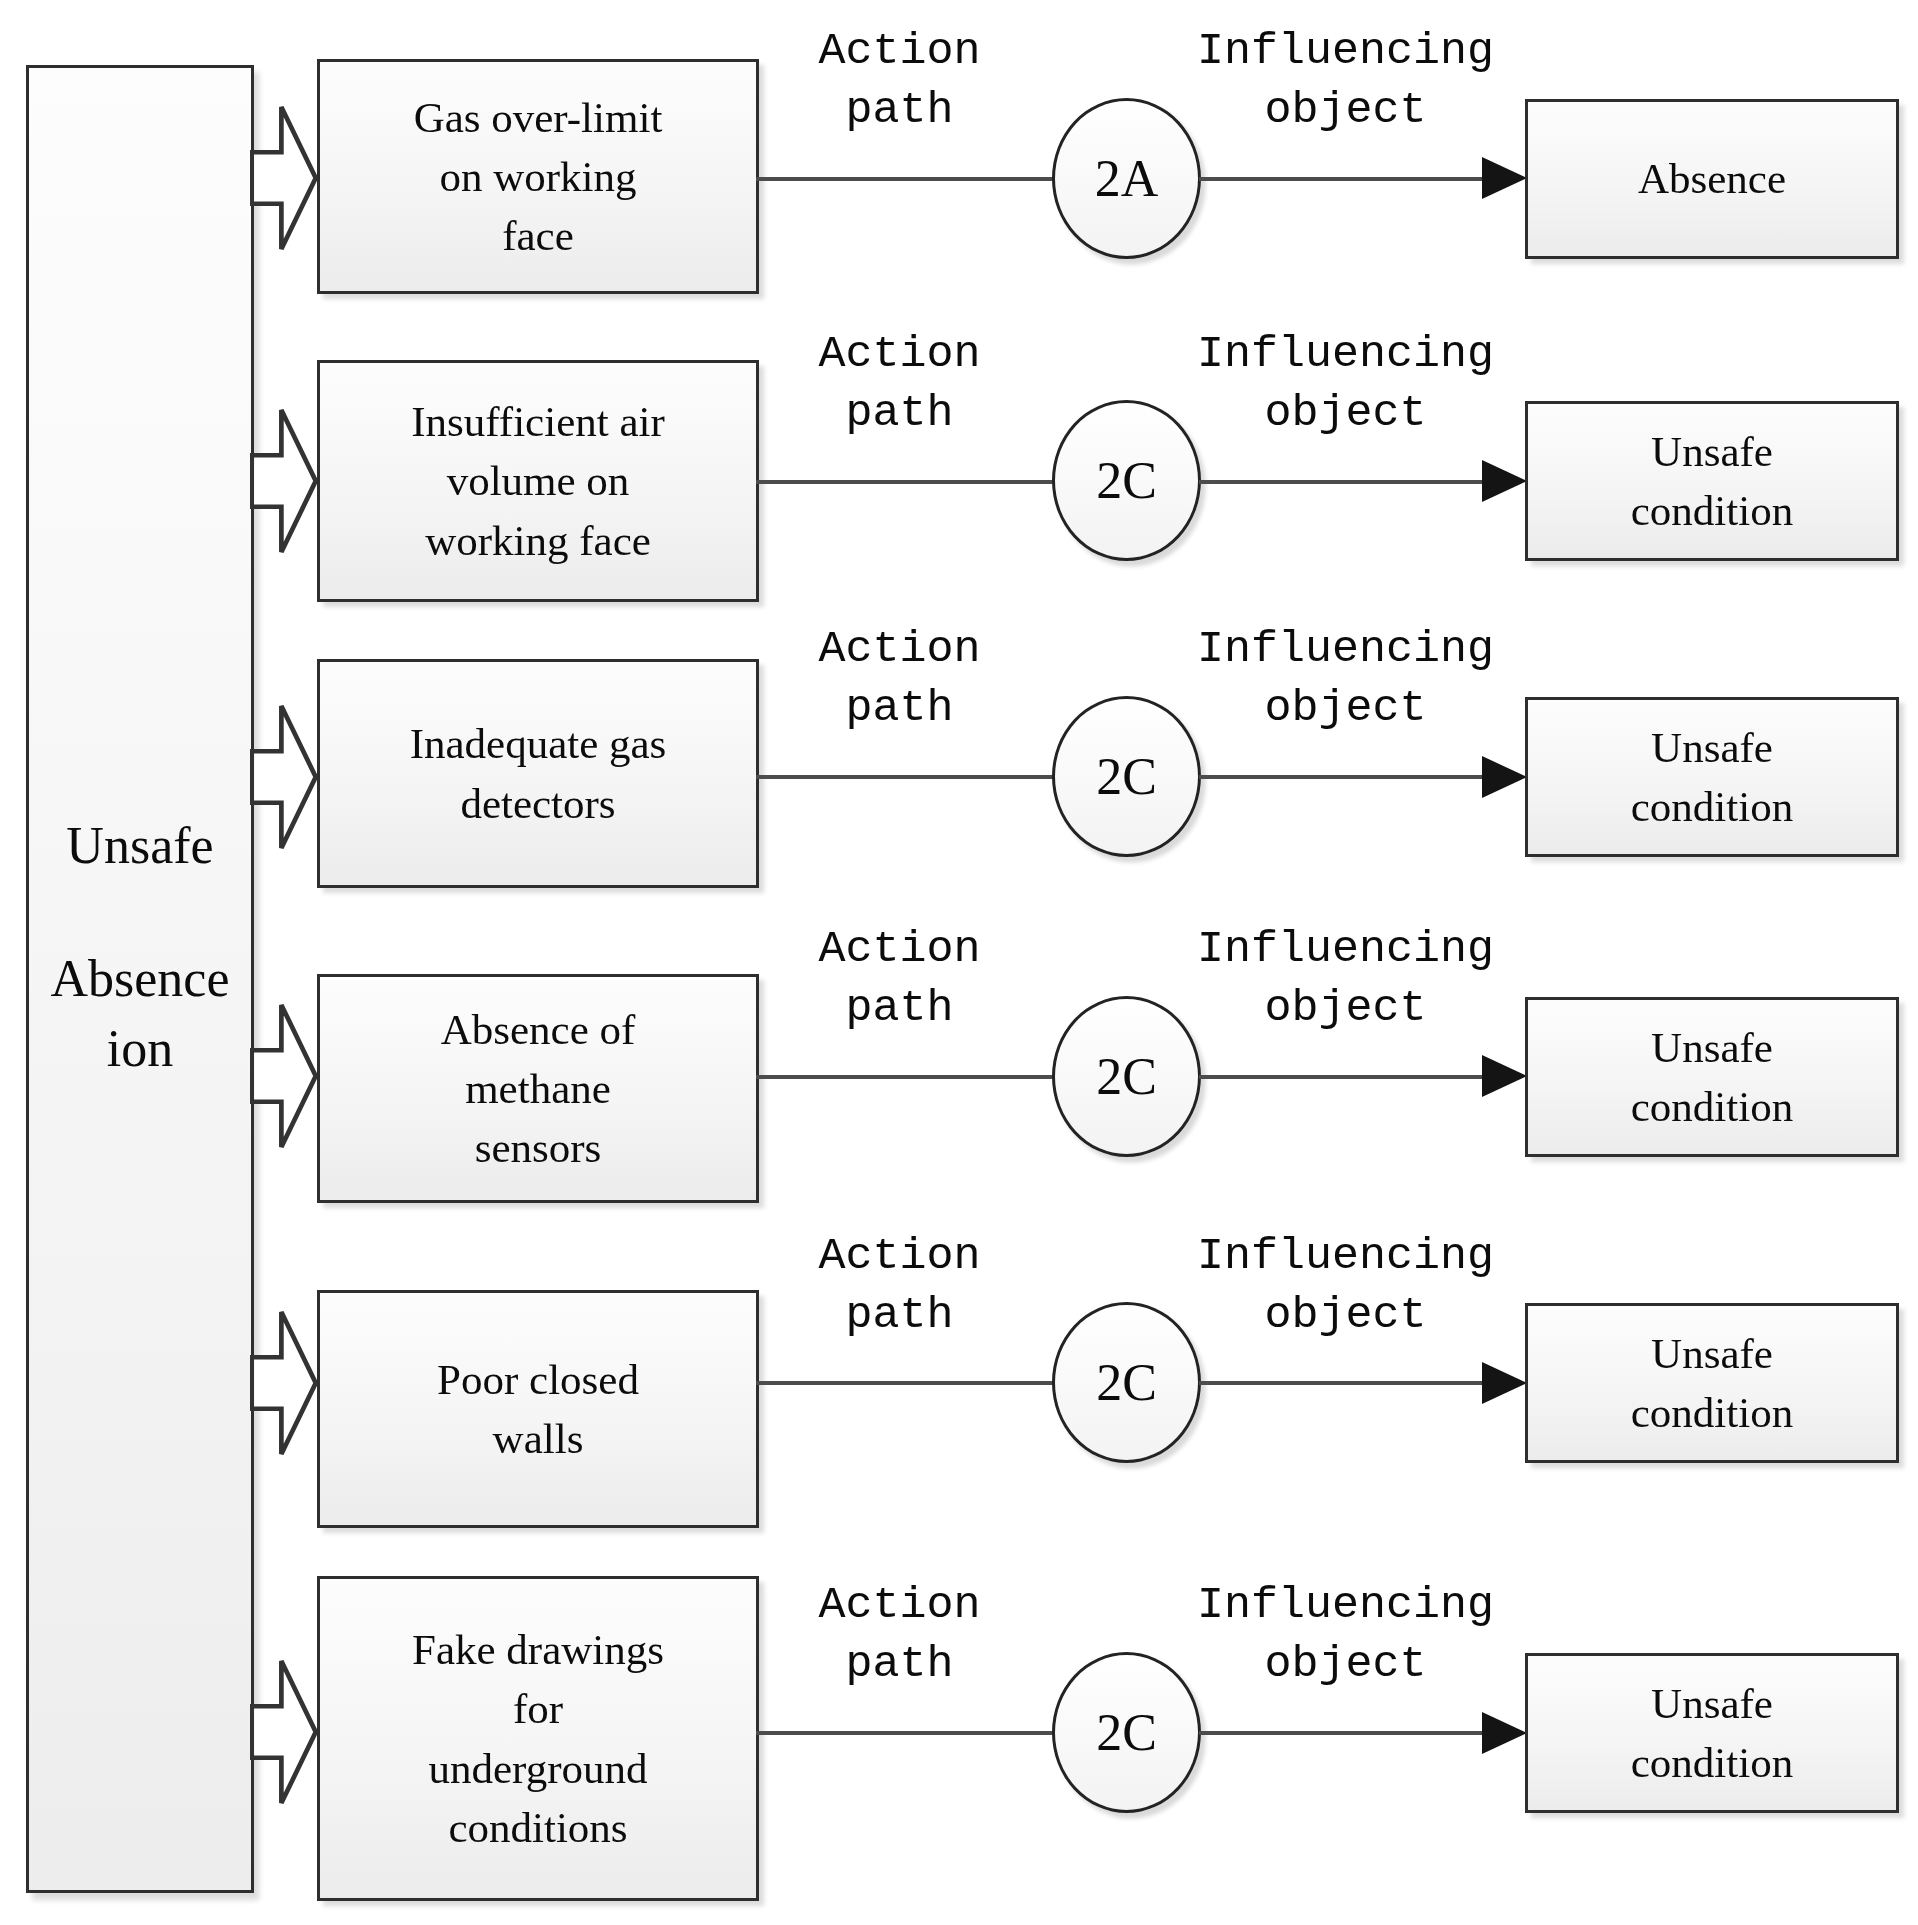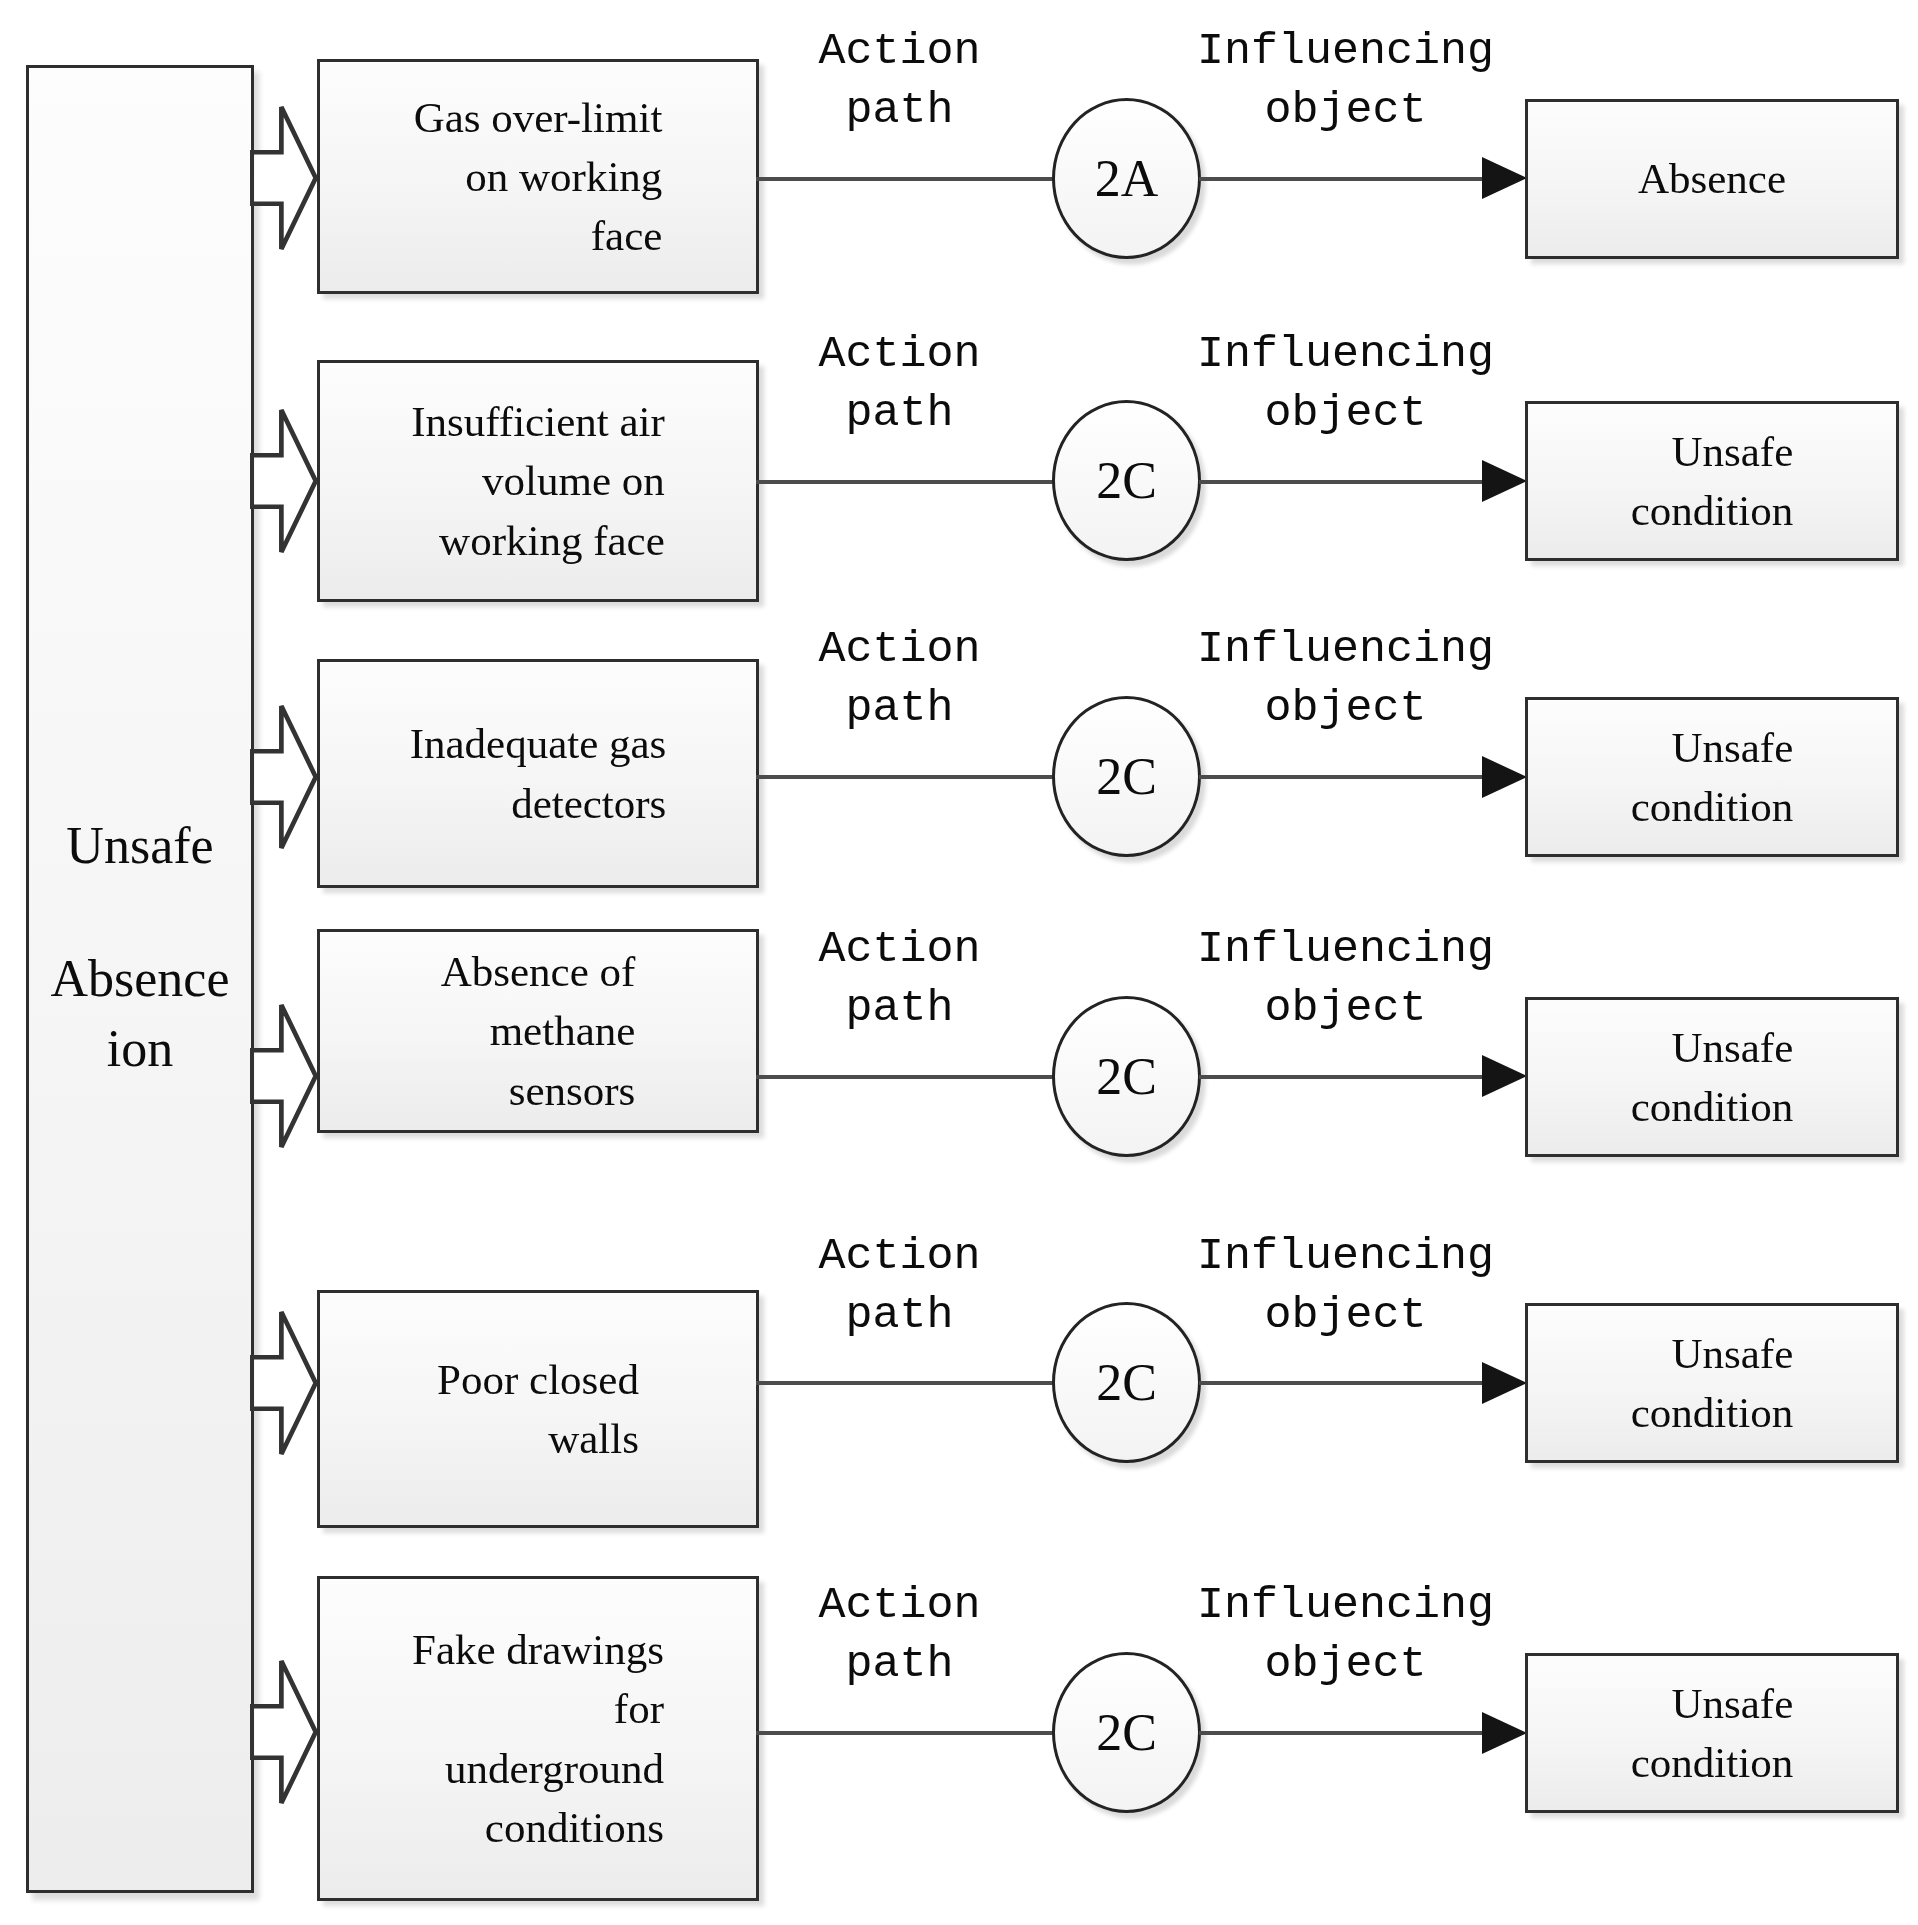--- a/index.html
+++ b/index.html
@@ -14,21 +14,21 @@
   }
   .box{
     position:absolute;
     box-sizing:border-box;
     border:3.9px solid #2e2e2e;
     background:linear-gradient(180deg,#fdfdfd 0%,#f5f5f5 55%,#ececec 100%);
     box-shadow:5.5px 6.3px 4.7px rgba(0,0,0,0.14);
     display:flex;
     align-items:center;
     justify-content:center;
-    text-align:right;
+    text-align:center;
     white-space:pre-line;
     font-size:43px;
     line-height:1.38;
   }
   .rootbox{
     position:absolute;
     left:26px; top:65px;
     width:228px; height:1828px;
     box-sizing:border-box;
     border:3.9px solid #2e2e2e;
@@ -144,21 +144,21 @@
   <div class="label infl" style="top:620px">Influencing
 object</div>
   <div class="hline" style="left:1199px;top:775px;width:289px"></div>
   <div class="arrowhead" style="top:756px"></div>
   <div class="box tgt" style="top:697px">Unsafe
 condition</div>
 
   <svg class="blockarrow" style="top:994px" width="69" height="164" viewBox="0 0 88 210">
       <polygon points="2,72 40,72 40,14 84,105 40,196 40,138 2,138" fill="#ffffff" stroke="#333333" stroke-width="6"></polygon>
     </svg>
-  <div class="box src" style="top:929px;height:204px">Absence of
+  <div class="box src" style="top:974px;height:229px">Absence of
 methane
 sensors</div>
   <div class="label action" style="top:920px">Action
 path</div>
   <div class="hline" style="left:756px;top:1075px;width:297px"></div>
   <div class="circle" style="top:996px">2C</div>
   <div class="label infl" style="top:920px">Influencing
 object</div>
   <div class="hline" style="left:1199px;top:1075px;width:289px"></div>
   <div class="arrowhead" style="top:1055px"></div>

